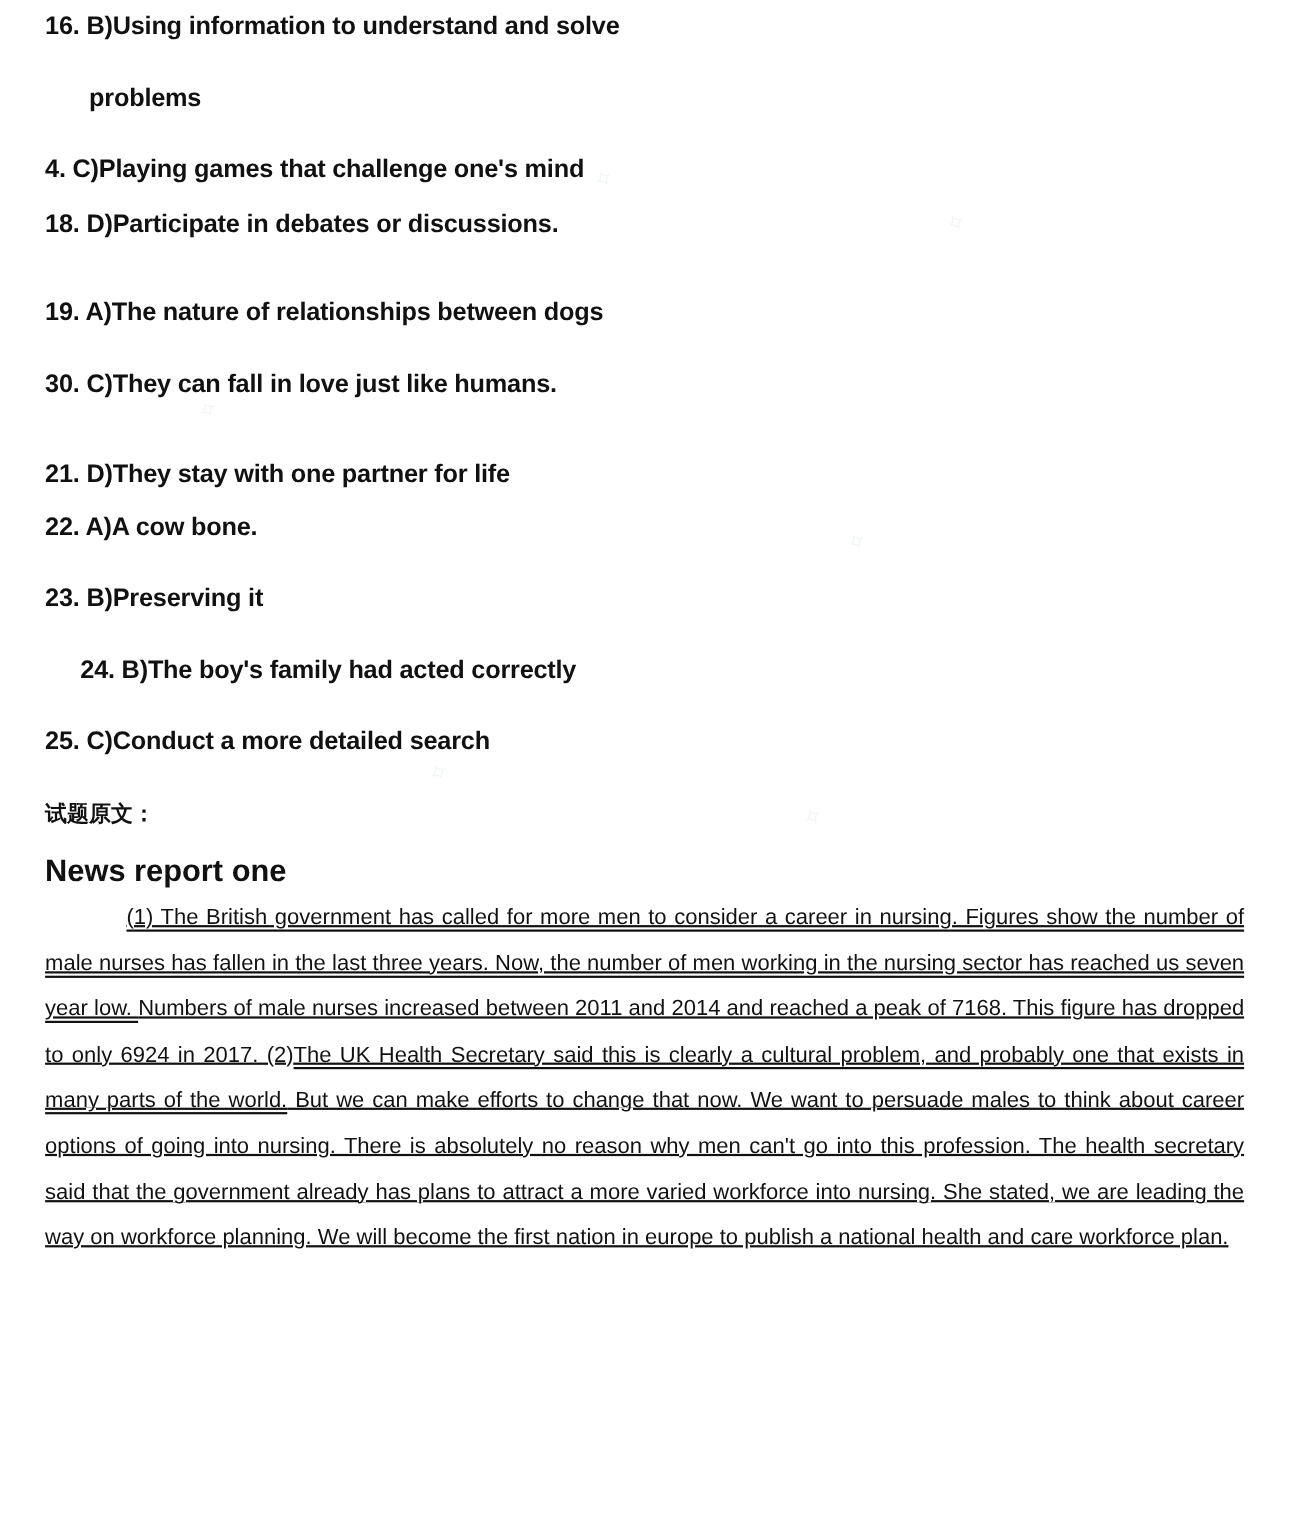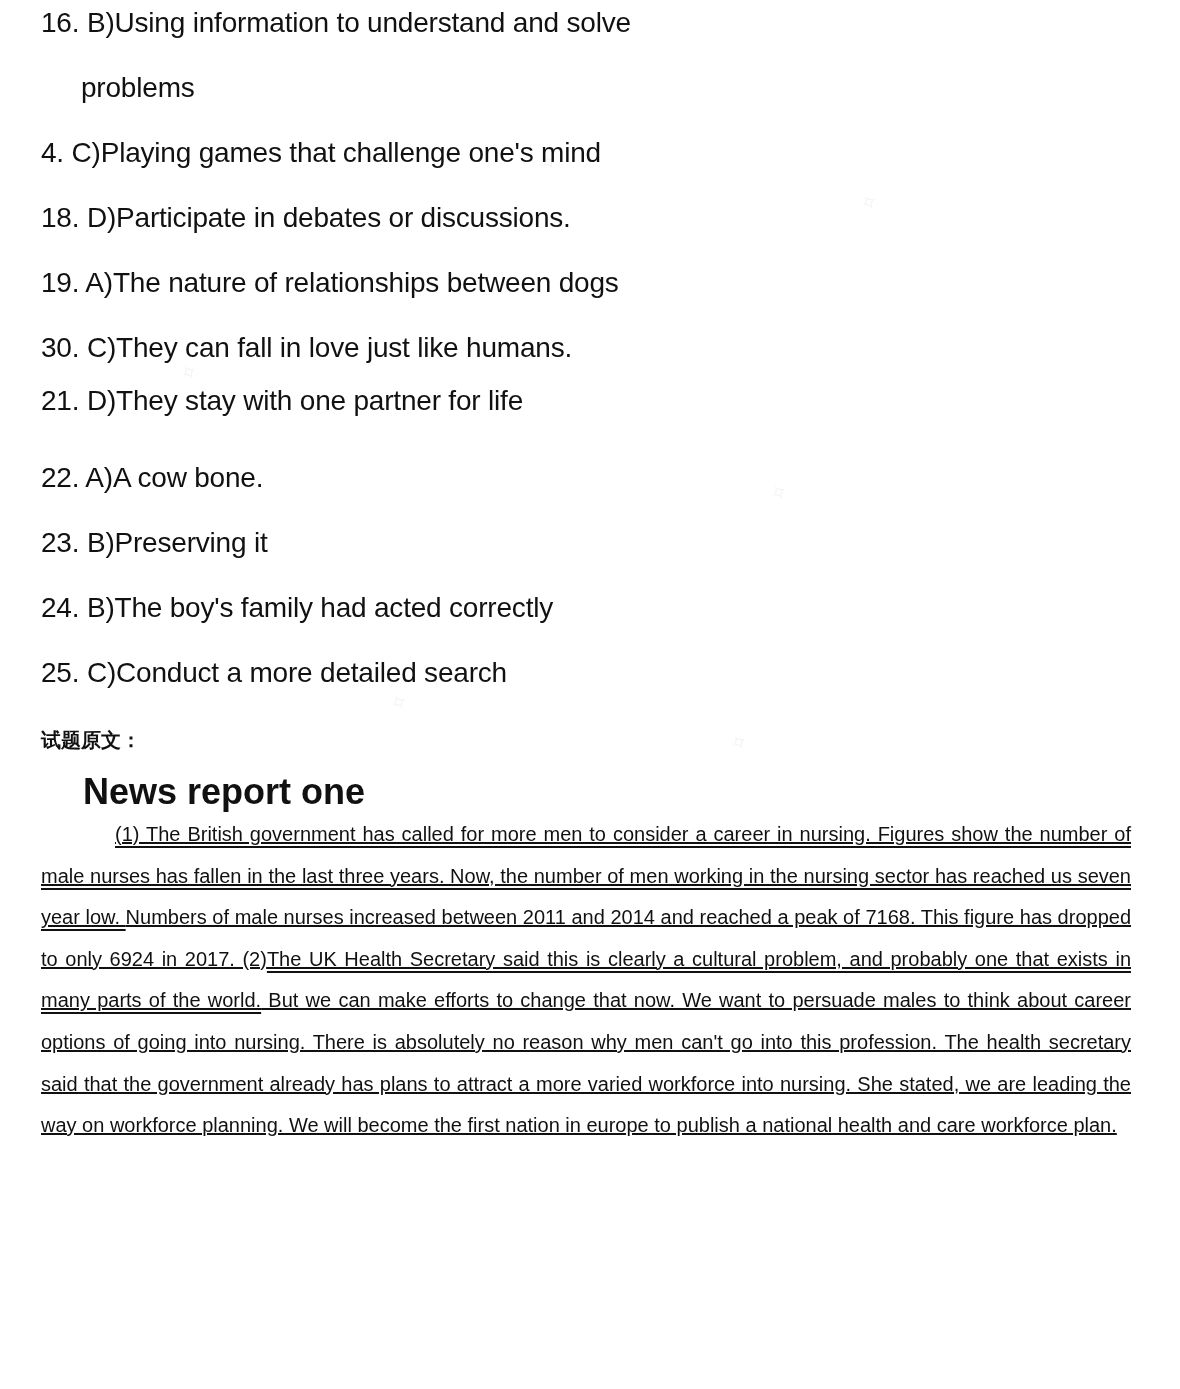--- a/index.html
+++ b/index.html
@@ -17,24 +17,25 @@
     }
     .answers {
       position: absolute;
       left: 41px;
       top: 0;
       width: 1100px;
     }
     .answer-line {
       position: absolute;
       left: 0;
-      font-size: 28px;
+      font-size: 23px;
       line-height: 40px;
       white-space: nowrap;
       letter-spacing: -0.2px;
+      font-weight: bold;
     }
     .section-heading {
       position: absolute;
       left: 41px;
       font-size: 20px;
       font-weight: bold;
       line-height: 36px;
       white-space: nowrap;
     }
     .passage {
@@ -73,26 +74,26 @@
 <div class="watermark" style="left:860px;top:190px;">✧</div>
 <div class="watermark" style="left:180px;top:360px;">✧</div>
 <div class="watermark" style="left:770px;top:480px;">✧</div>
 <div class="watermark" style="left:390px;top:690px;">✧</div>
 <div class="watermark" style="left:730px;top:730px;">✧</div>
 
 <div class="answers">
   <div class="answer-line" style="top:3px;">16. B)Using information to understand and solve</div>
   <div class="answer-line" style="top:68px;margin-left:40px;">problems</div>
   <div class="answer-line" style="top:133px;">4. C)Playing games that challenge one's mind</div>
-  <div class="answer-line" style="top:198px;">18. D)Participate in debates or discussions.</div>
+  <div class="answer-line" style="top:183px;">18. D)Participate in debates or discussions.</div>
   <div class="answer-line" style="top:263px;">19. A)The nature of relationships between dogs</div>
   <div class="answer-line" style="top:328px;">30. C)They can fall in love just like humans.</div>
-  <div class="answer-line" style="top:381px;">21. D)They stay with one partner for life</div>
+  <div class="answer-line" style="top:410px;">21. D)They stay with one partner for life</div>
   <div class="answer-line" style="top:458px;">22. A)A cow bone.</div>
   <div class="answer-line" style="top:523px;">23. B)Preserving it</div>
-  <div class="answer-line" style="top:588px;">24. B)The boy's family had acted correctly</div>
+  <div class="answer-line" style="top:588px;margin-left:32px;">24. B)The boy's family had acted correctly</div>
   <div class="answer-line" style="top:653px;">25. C)Conduct a more detailed search</div>
 </div>
 
 <div class="section-heading" style="top:722px;">试题原文：</div>
-<div class="section-heading" style="top:774px;font-size:36px;margin-left:42px;">News report one</div>
+<div class="section-heading" style="top:774px;font-size:28px;">News report one</div>
 
 <div class="passage"><span class="indent"></span><span class="u">(1) The British government has called for more men to consider a career in nursing. Figures show the number of male nurses has fallen in the last three years. Now, the number of men working in the nursing sector has reached us seven year low. </span><span>Numbers of male nurses increased between 2011 and 2014 and reached a peak of 7168. This figure has dropped to only 6924 in 2017. (2)</span><span class="u">The UK Health Secretary said this is clearly a cultural problem, and probably one that exists in many parts of the world.</span><span> But we can make efforts to change that now. We want to persuade males to think about career options of going into nursing. There is absolutely no reason why men can't go into this profession. The health secretary said that the government already has plans to attract a more varied workforce into nursing. She stated, we are leading the way on workforce planning. We will become the first nation in europe to publish a national health and care workforce plan.</span></div>
 
 </body></html>

